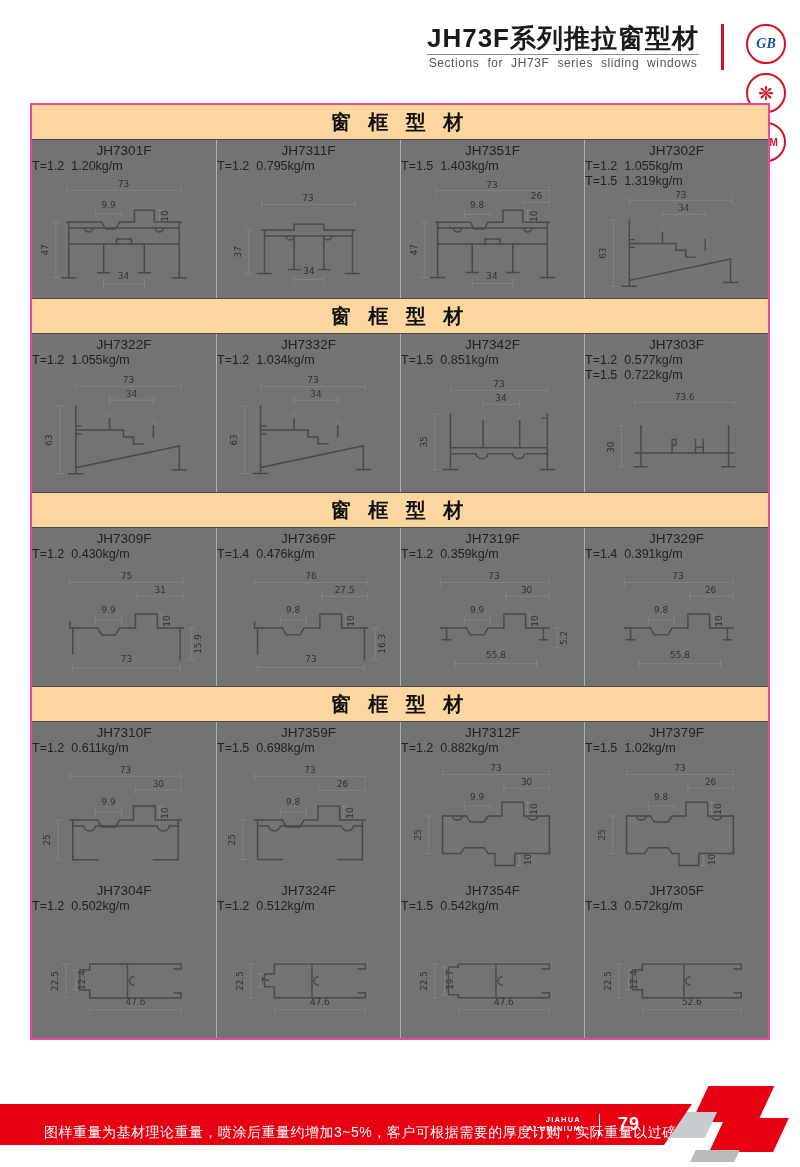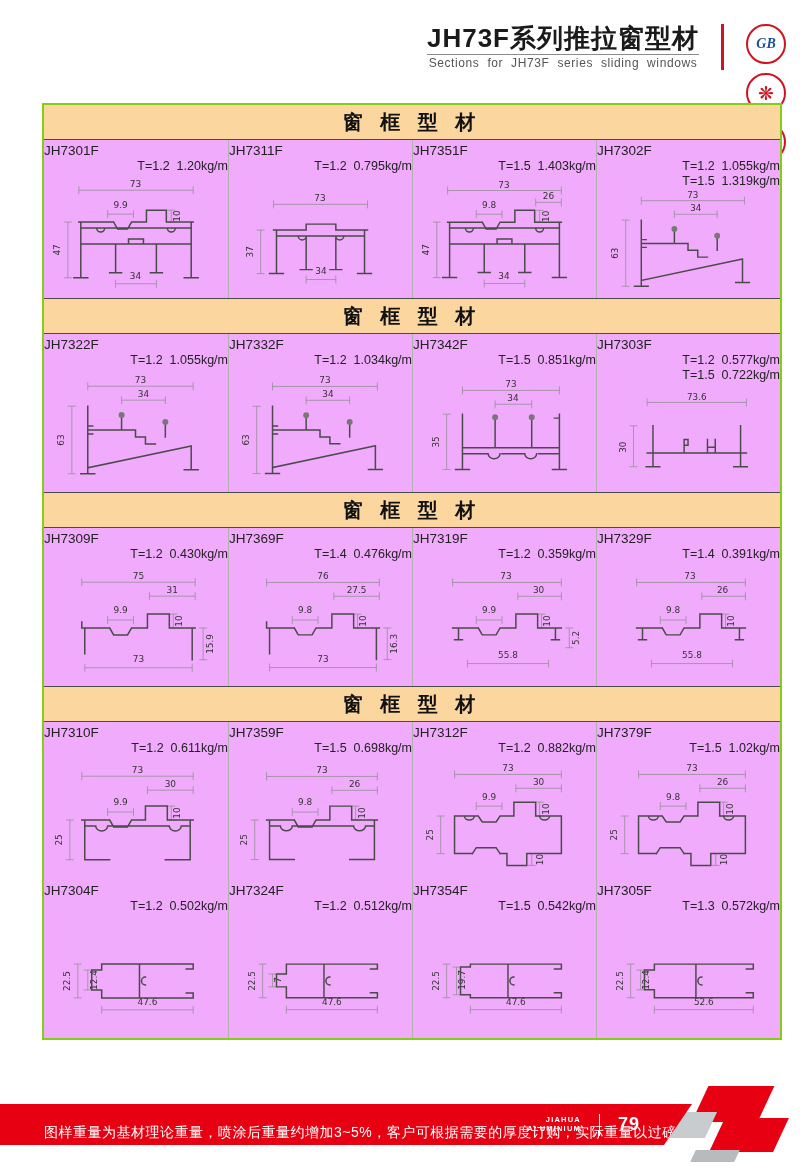--- a/index.html
+++ b/index.html
@@ -12,29 +12,29 @@
   .titlerule{border-top:1px solid #8a8a8a;margin:2px 0 1px 0;}
   .subtitle{font-size:12px;color:#555;letter-spacing:0.6px;word-spacing:4px;}
   .reddiv{width:3px;height:46px;background:#cf1322;}
   .logos{display:flex;gap:9px;align-items:center;flex-direction:column;}
   .logo{width:40px;height:40px;border-radius:50%;border:2.5px solid #cf1322;box-sizing:border-box;
         display:flex;align-items:center;justify-content:center;background:#fff;}
   .logo .gb{font-family:"Liberation Serif",serif;font-style:italic;font-weight:bold;color:#1c4f9c;font-size:14px;}
   .logo .star{color:#cf1322;font-size:19px;line-height:1;}
   .logo .cqm{color:#cf1322;font-weight:bold;font-size:10px;letter-spacing:0.5px;}
   
-  .table{position:absolute;left:30px;top:103px;width:740px;border:2px solid #84cc16;box-sizing:border-box;background:#f0abfc;margin-left:12px;}
+  .table{position:absolute;left:30px;top:103px;width:740px;border:2px solid #ec4899;box-sizing:border-box;background:#737373;}
   .sec-header{height:34px;line-height:34px;background:#FBD79F;border-top:1px solid #4a4a4a;border-bottom:1px solid #4a4a4a;
               text-align:center;font-size:20px;font-weight:bold;color:#111;letter-spacing:6px;white-space:pre;}
   .sec:first-child .sec-header{border-top:none;}
   .sec-body{display:grid;grid-template-columns:repeat(4,1fr);height:158px;}
   .cell{border-left:1px solid #b0b0b0;padding-top:3px;display:flex;flex-direction:column;overflow:hidden;box-sizing:border-box;}
   .cell:first-child{border-left:none;}
-  .code{font-size:13.5px;color:#222;line-height:16px;}
-  .spec{text-align:right;font-size:12.5px;color:#222;line-height:15px;white-space:pre;}
+  .code{text-align:center;font-size:13.5px;color:#222;line-height:16px;}
+  .spec{text-align:left;font-size:12.5px;color:#222;line-height:15px;white-space:pre;}
   svg.draw{flex:1 1 auto;min-height:0;width:100%;}
   .p{stroke:#4a4a4a;stroke-width:1.5;fill:none;stroke-linecap:square;}
   .d{stroke:#8a8a8a;stroke-width:0.7;fill:none;}
   .t{font-size:9px;fill:#333;text-anchor:middle;font-family:"DejaVu Sans",sans-serif;}
   .pc{fill:#777;stroke:none;}
   
   .footer-bar{position:absolute;left:0;top:1104px;width:692px;height:41px;background:#e60012;
               clip-path:polygon(0 0,100% 0,calc(100% - 28px) 100%,0 100%);color:#fff;}
   .fnote{position:absolute;left:44px;top:8px;line-height:41px;font-size:14px;letter-spacing:0.5px;white-space:nowrap;}
   .fbrand{position:absolute;right:52px;top:0;height:41px;display:flex;align-items:center;gap:18px;}

